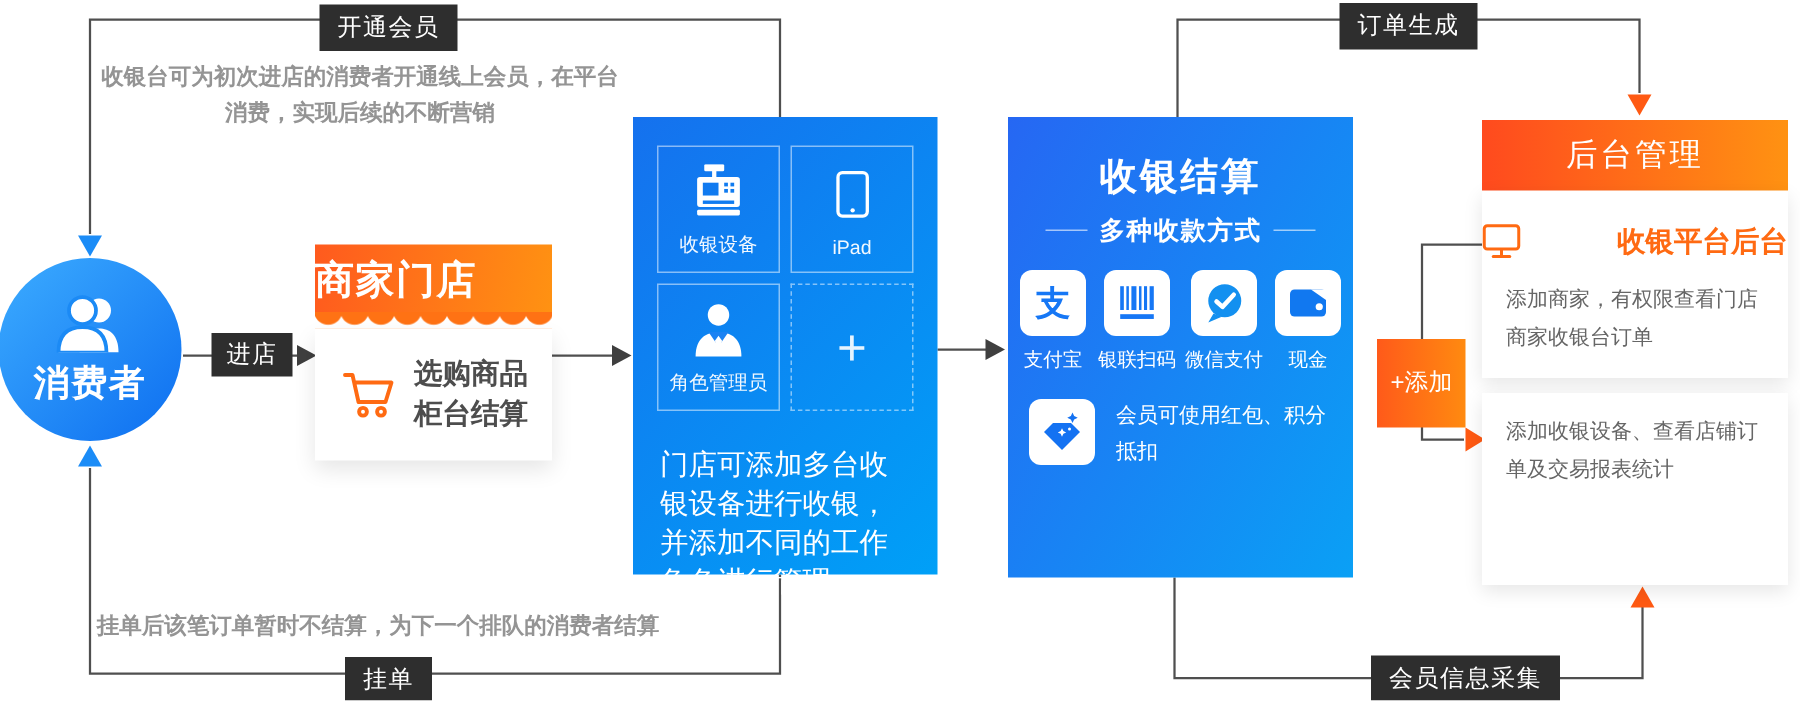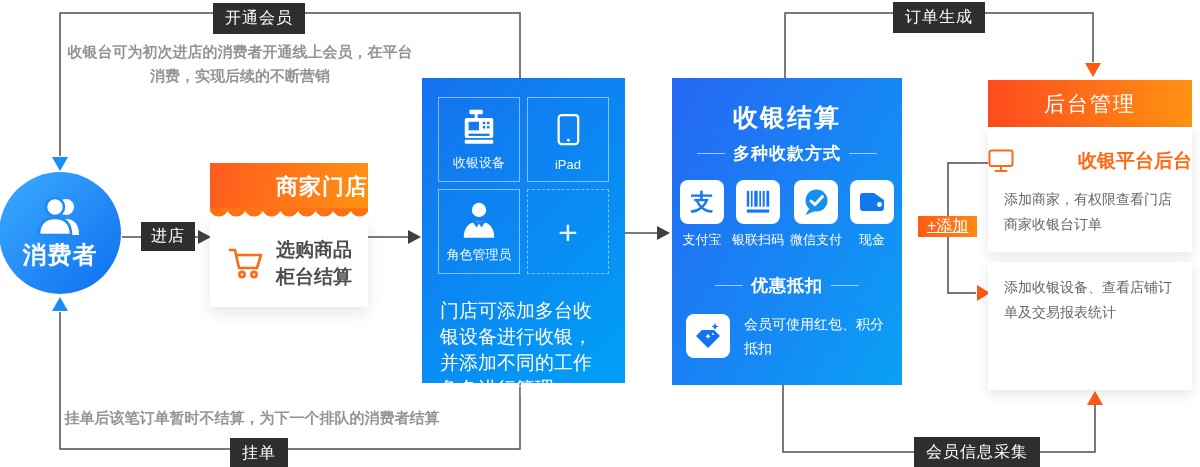--- a/index.html
+++ b/index.html
@@ -8,39 +8,39 @@
   .lines { position:absolute; left:0; top:0; z-index:1; }
 
   
   .flow-label { position:absolute; z-index:5; background:#2e2e2e; color:#fff;
     font-size:16px; padding:5px 12px; white-space:nowrap; letter-spacing:1px; }
   .lbl-open   { left:213px; top:3px; }
   .lbl-order  { left:893px; top:2px; }
   .lbl-hold   { left:230px; top:438px; }
   .lbl-member { left:876px; top:437px;margin-left:38px; }
   .lbl-enter  { left:141px; top:222px; padding:4px 10px; }
-  .lbl-add { position:absolute; z-index:5; left:918px; top:216px; padding:0 9px;
-    background:linear-gradient(90deg,#ff5a1a,#ff8a10); color:#fff; font-size:16px; white-space:nowrap;text-decoration:underline; }
+  .lbl-add { position:absolute; z-index:5; left:918px; top:226px; padding:19px 9px;
+    background:linear-gradient(90deg,#ff5a1a,#ff8a10); color:#fff; font-size:16px; white-space:nowrap; }
 
   
   .annot { position:absolute; z-index:2; color:#949494; font-weight:bold; font-size:15px;
     line-height:24px; text-align:center; }
   .annot-top { left:40px; top:40px; width:400px; }
   .annot-bottom { left:32px; top:406px; width:440px; }
 
   
   .consumer { position:absolute; z-index:3; left:-1px; top:172px; width:122px; height:122px;
     border-radius:50%; background:linear-gradient(135deg,#3cacff 0%,#0d6ef0 100%);
     display:flex; flex-direction:column; align-items:center; justify-content:center; color:#fff; }
   .consumer .name { font-size:24px; font-weight:bold; margin-top:4px; letter-spacing:1px; }
 
   
   .store-header { position:absolute; z-index:3; left:210px; top:163px; width:158px; height:45px;
     background:linear-gradient(100deg,#ff5a1e 0%,#ff9212 100%);
-    color:#fff; font-size:22px; font-weight:bold; text-align:right; line-height:47px; letter-spacing:1px;padding-left:24px; }
+    color:#fff; font-size:26px; font-weight:bold; text-align:left; line-height:47px; letter-spacing:1px; }
   .store-scallops { position:absolute; z-index:3; left:210px; top:208px; width:158px; height:11px;
     background-image:radial-gradient(circle at 8.8px -1px, #ff7214 9.2px, transparent 9.8px);
     background-size:17.6px 11px; background-repeat:repeat-x; }
   .store-body { position:absolute; z-index:3; left:210px; top:219px; width:158px; height:88px;
     background:#fff; box-shadow:0 6px 14px rgba(0,0,0,0.10);
     display:flex; align-items:center; justify-content:center; gap:10px; }
   .store-body .txt { color:#4d4d4d; font-size:19px; line-height:27px; font-weight:700; }
 
   
   .devices { position:absolute; z-index:3; left:422px; top:78px; width:203px; height:305px;
@@ -240,25 +240,20 @@
         <div class="pay-card">
           <svg width="30" height="30" viewBox="0 0 30 30">
             <rect x="3" y="6" width="24" height="18" rx="3" fill="#1178f0"></rect>
             <path d="M17 6 L27 6 L27 13 Z" fill="#fff"></path>
             <circle cx="22.5" cy="17.5" r="2.4" fill="#fff"></circle>
           </svg>
         </div>
         <div class="cap">现金</div>
       </div>
     </div>
-    <div class="sec-head second">
-      <span class="rule"></span>
-      <span>优惠抵扣</span>
-      <span class="rule"></span>
-    </div>
     <div class="disc-row">
       <div class="pay-card">
         <svg width="30" height="30" viewBox="0 0 30 30">
           <polygon points="9,9 21,9 27,15 15,27 3,15" fill="#1472f2"></polygon>
           <path d="M22 2 l1.1 2.4 2.4 1.1 -2.4 1.1 -1.1 2.4 -1.1 -2.4 -2.4 -1.1 2.4 -1.1 Z" fill="#1472f2"></path>
           <path d="M15 12.5 l0.9 1.9 1.9 0.9 -1.9 0.9 -0.9 1.9 -0.9 -1.9 -1.9 -0.9 1.9 -0.9 Z" fill="#fff"></path>
           <circle cx="20" cy="13" r="1" fill="#fff"></circle>
         </svg>
       </div>
       <div class="txt">会员可使用红包、积分抵扣</div>

